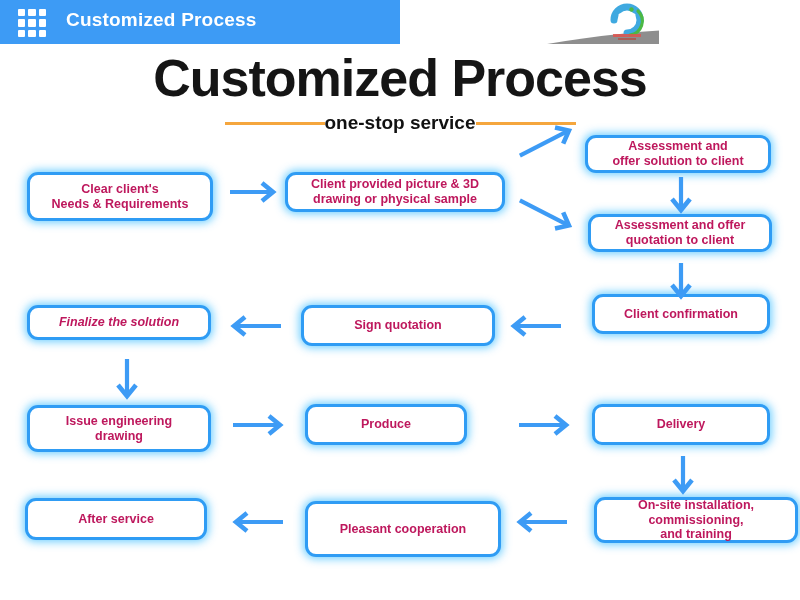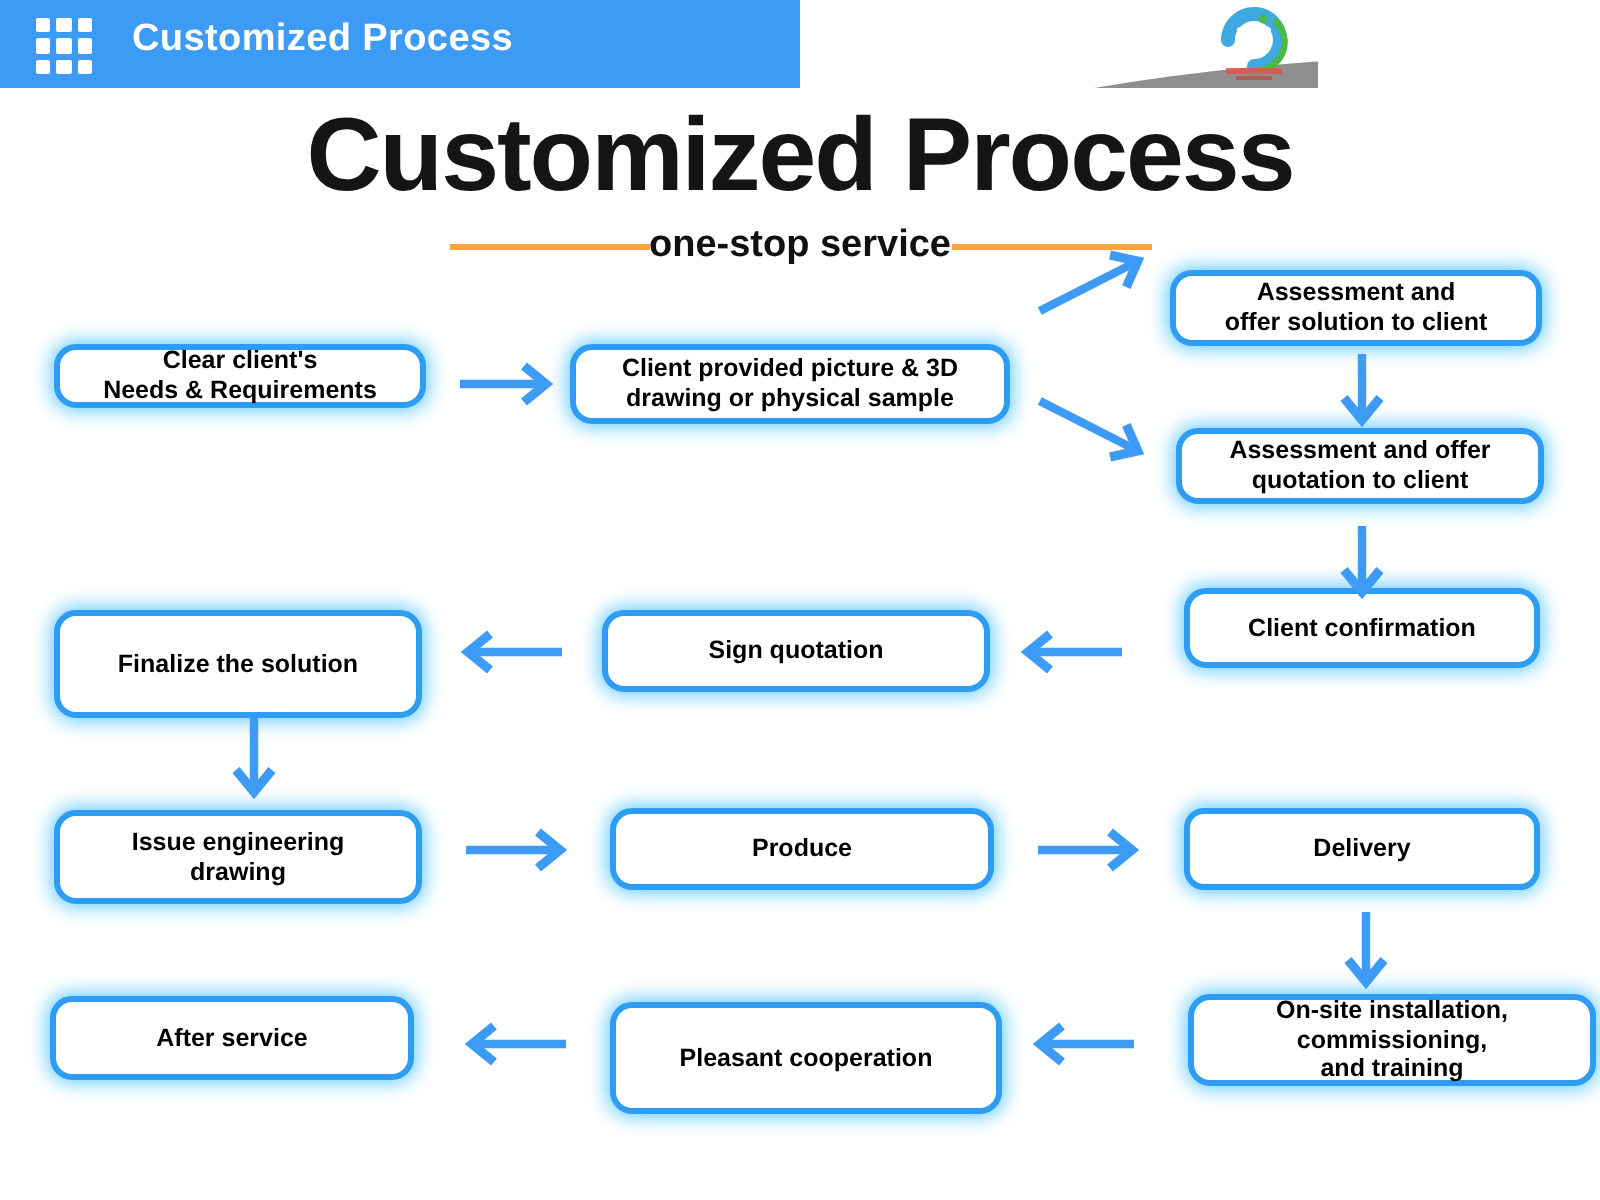--- a/index.html
+++ b/index.html
@@ -68,21 +68,21 @@
   
   .box{
     position:absolute;
     box-sizing:border-box;
     background:#ffffff;
     border:3px solid #2f9cf4;
     border-radius:11px;
     box-shadow:0 0 9px 2px rgba(90,200,255,.85);
     display:flex;align-items:center;justify-content:center;
     text-align:center;
-    font-size:12.5px;font-weight:bold;color:#000000;
+    font-size:12.5px;font-weight:bold;color:#be185d;
     line-height:1.18;
     padding:2px 6px;
   }
 
   
   .arrow{position:absolute;}
   .arrow svg{display:block;overflow:visible;}
 </style>
 </head>
 <body>
@@ -120,45 +120,45 @@
 </div>
 
 <div class="main-title">Customized Process</div>
 <div class="subtitle-row">
   <span class="sub-line"></span>
   <span class="subtitle">one-stop service</span>
   <span class="sub-line"></span>
 </div>
 
 <div id="flow-root">
-    <div class="box" style="left: 27px; top: 172px; width: 186px; height: 32px;">
+    <div class="box" style="left: 27px; top: 172px; width: 186px; height: 49px;">
       <span>Clear client's<br>Needs &amp; Requirements</span>
     </div>
     <div class="box" style="left: 285px; top: 172px; width: 220px; height: 40px;">
       <span>Client provided picture &amp; 3D<br>drawing or physical sample</span>
     </div>
     <div class="box" style="left: 585px; top: 135px; width: 186px; height: 38px;">
       <span>Assessment and<br>offer solution to client</span>
     </div>
     <div class="box" style="left: 588px; top: 214px; width: 184px; height: 38px;">
       <span>Assessment and offer<br>quotation to client</span>
     </div>
     <div class="box" style="left: 592px; top: 294px; width: 178px; height: 40px;">
       <span>Client confirmation</span>
     </div>
     <div class="box" style="left: 301px; top: 305px; width: 194px; height: 41px;">
       <span>Sign quotation</span>
     </div>
-    <div class="box" style="left: 27px; top: 305px; width: 184px; height: 54px;">
+    <div class="box" style="left: 27px; top: 305px; width: 184px; height: 35px; font-style: italic;">
       <span>Finalize the solution</span>
     </div>
     <div class="box" style="left: 27px; top: 405px; width: 184px; height: 47px;">
       <span>Issue engineering<br>drawing</span>
     </div>
-    <div class="box" style="left: 305px; top: 404px; width: 192px; height: 41px;">
+    <div class="box" style="left: 305px; top: 404px; width: 162px; height: 41px;">
       <span>Produce</span>
     </div>
     <div class="box" style="left: 592px; top: 404px; width: 178px; height: 41px; border-radius: 10px;">
       <span>Delivery</span>
     </div>
     <div class="box" style="left: 594px; top: 497px; width: 204px; height: 46px;">
       <span>On-site installation,<br>commissioning,<br>and training</span>
     </div>
     <div class="box" style="left: 305px; top: 501px; width: 196px; height: 56px;">
       <span>Pleasant cooperation</span>

